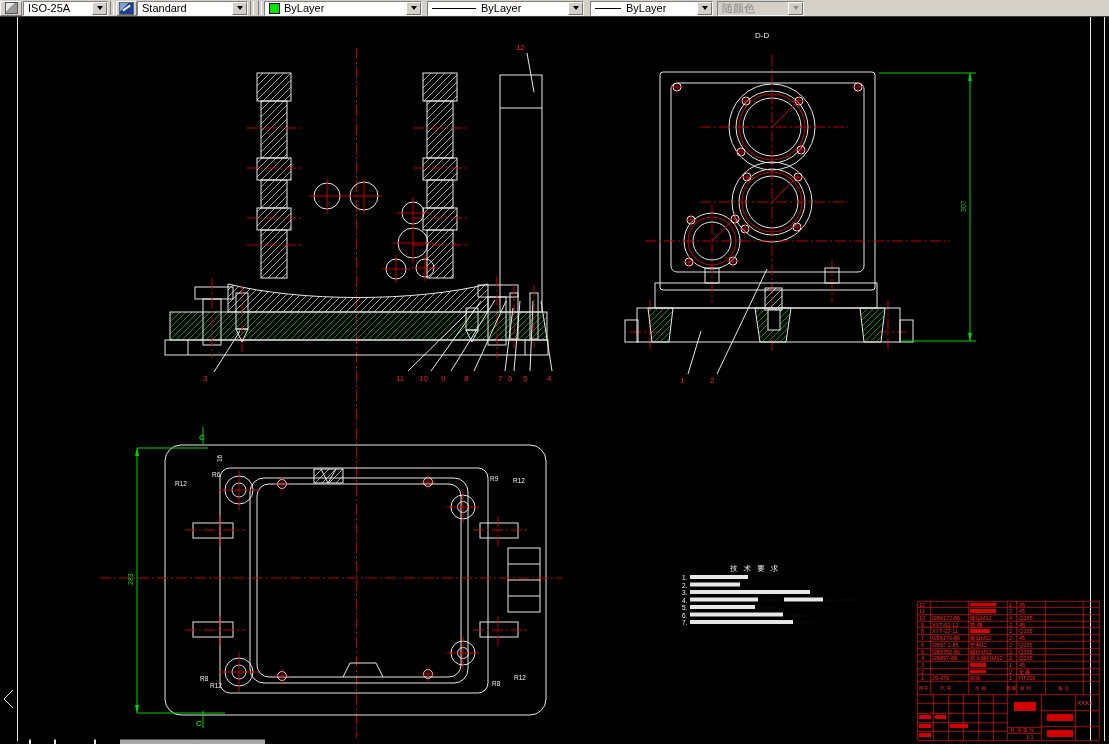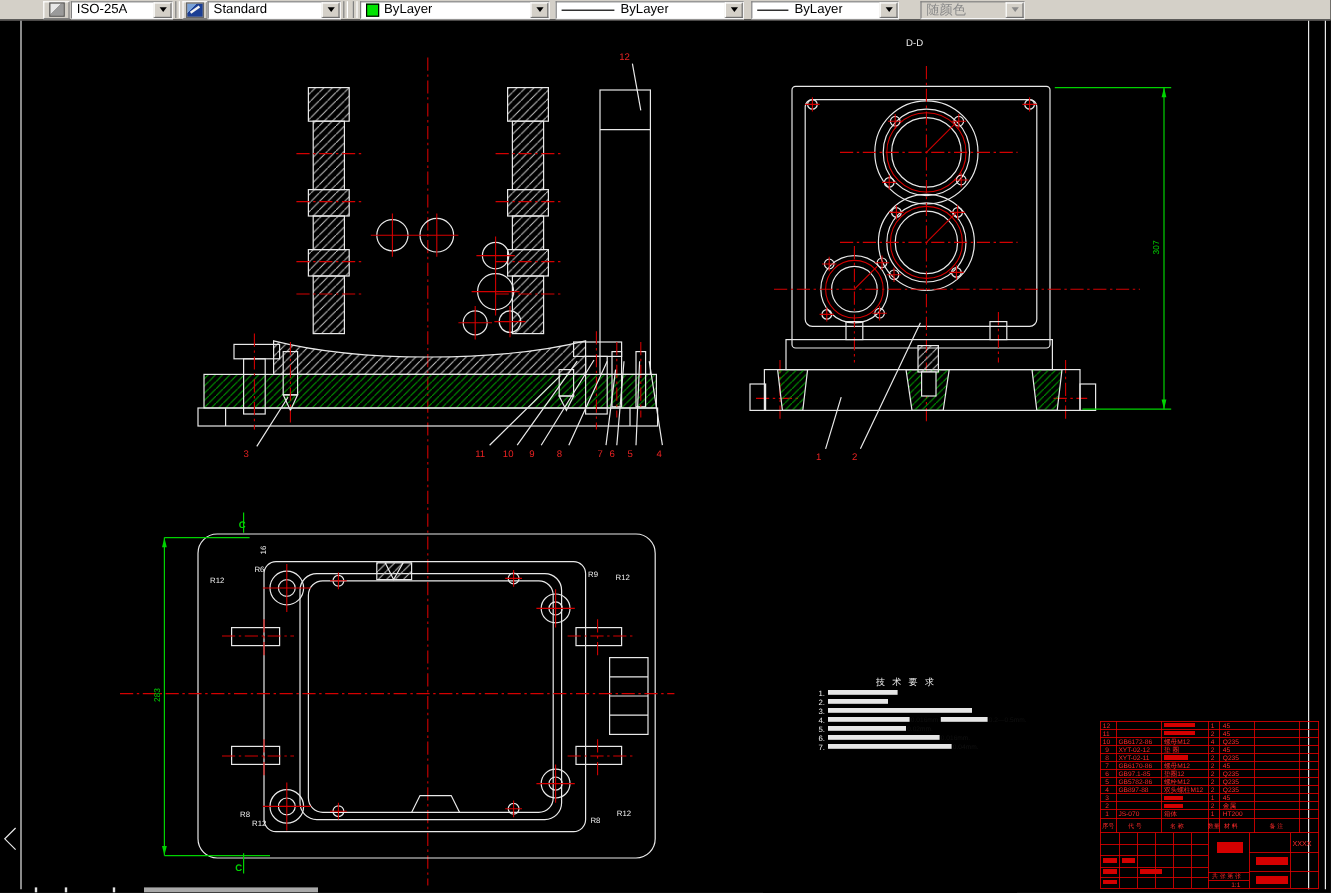--- a/index.html
+++ b/index.html
@@ -1,18 +1,18 @@
 <!DOCTYPE html>
 <html><head>
 <meta charset="utf-8">
 <style>
   html,body{margin:0;padding:0;background:#222;}
   #screen{position:relative;width:1109px;height:744px;overflow:hidden;background:#000;font-family:"Liberation Sans",sans-serif;}
   
-  .toolbar{position:absolute;top:0;left:0;width:1109px;height:17px;background:#d4d0c8;display:flex;align-items:center;border-bottom:1px solid #404040;box-sizing:border-box;padding-left:36px;}
+  .toolbar{position:absolute;top:0;left:0;width:1109px;height:17px;background:#d4d0c8;display:flex;align-items:center;border-bottom:1px solid #404040;box-sizing:border-box;}
   .tb-btn{width:20px;height:15px;background:#d4d0c8;border-top:1px solid #fff;border-left:1px solid #fff;border-right:1px solid #808080;border-bottom:1px solid #808080;display:flex;align-items:center;justify-content:center;box-sizing:border-box;flex:none;}
   .frag-glyph{width:11px;height:10px;background:linear-gradient(135deg,#e8e8e8 0 40%,#9a9a9a 40% 100%);border:1px solid #555;}
   .ts-icon{width:13px;height:11px;background:linear-gradient(135deg,#7aa2d8 0 35%,#1c3f94 35% 100%);border:1px solid #666;position:relative;}
   .ts-icon::after{content:"";position:absolute;left:2px;top:4px;width:9px;height:2px;background:#f3f3f3;transform:rotate(-35deg);}
   .combo{height:15px;background:#fff;border-top:1px solid #808080;border-left:1px solid #808080;border-bottom:1px solid #f5f5f5;border-right:1px solid #f5f5f5;display:flex;align-items:center;font-size:11px;color:#000;padding-left:4px;box-sizing:border-box;flex:none;}
   .combo .val{white-space:nowrap;overflow:hidden;}
   .arrow-btn{margin-left:auto;width:15px;height:13px;background:#d4d0c8;border-top:1px solid #fff;border-left:1px solid #fff;border-right:1px solid #707070;border-bottom:1px solid #707070;display:flex;align-items:center;justify-content:center;box-sizing:border-box;flex:none;}
   .arrow-glyph{width:0;height:0;border-left:3px solid transparent;border-right:3px solid transparent;border-top:4px solid #000;}
   .combo.disabled{background:#d4d0c8;color:#8a8a8a;}
   .combo.disabled .arrow-glyph{border-top-color:#8a8a8a;}
@@ -81,21 +81,21 @@
           <span class="arrow-glyph"></span>
         </span>
     </div>
     <div class="combo" style="width:123px;margin-left:6px;">
       <span class="lt-glyph" style="width:26px;"></span>
       <span class="val">ByLayer</span>
       <span class="arrow-btn">
           <span class="arrow-glyph"></span>
         </span>
     </div>
-    <div class="combo disabled" style="width:87px;margin-left:18px;">
+    <div class="combo disabled" style="width:87px;margin-left:4px;">
       <span class="val">随颜色</span>
       <span class="arrow-btn">
           <span class="arrow-glyph"></span>
         </span>
     </div>
   </div>
 
   <svg id="cad" width="1109" height="727" viewBox="0 17 1109 727">
     <defs>
       <pattern id="hw" patternUnits="userSpaceOnUse" width="7" height="7">

